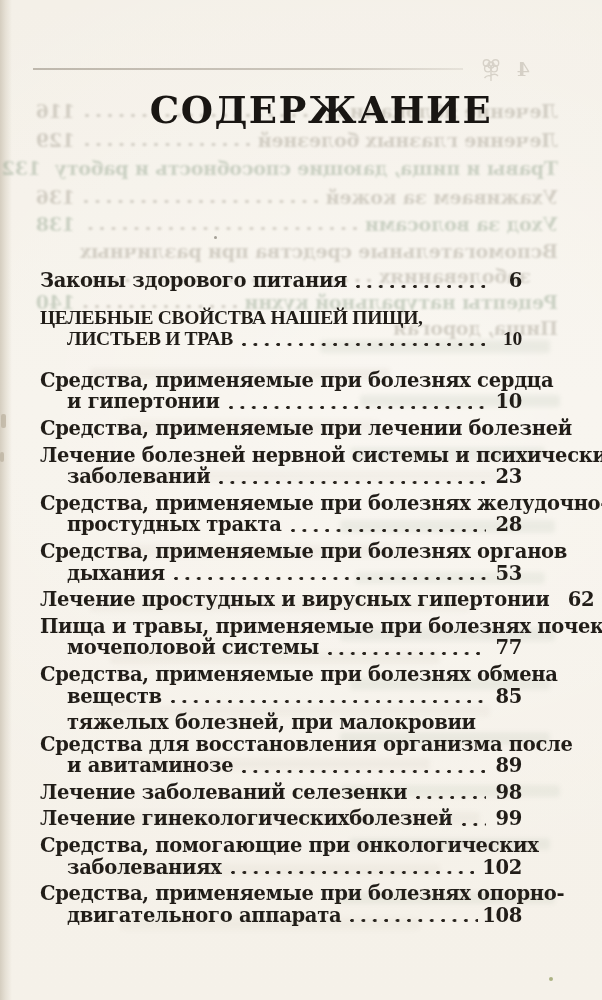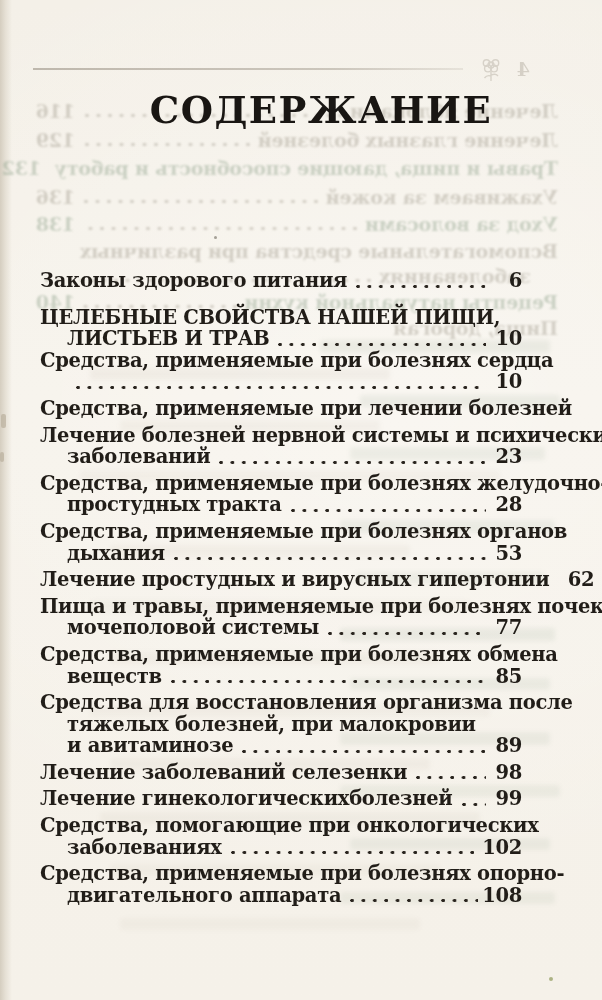--- a/index.html
+++ b/index.html
@@ -75,21 +75,21 @@
     margin-left:20px;
   }
 
   
   .toc{
     position:absolute;top:270px;left:40px;width:482px;
     font-size:19.5px;font-weight:700;color:#211d18;
     letter-spacing:-.3px;
   }
   .toc-entry{margin-bottom:5px;}
-  .toc-entry.section{margin-top:15px;margin-bottom:0;}
+  .toc-entry.section{margin-top:15px;margin-bottom:20px;font-family:Liberation Serif, serif;}
   .toc-line{display:flex;align-items:baseline;line-height:21.6px;white-space:nowrap;}
   .toc-line.indent{padding-left:27px;}
   .toc-line .t{flex:0 0 auto;}
   .toc-line .leader{
     flex:1 1 auto;align-self:flex-end;height:5px;margin:0 4px 3px 9px;
     background-image:radial-gradient(circle at 2px 2.5px,#29241e 1.55px,rgba(0,0,0,0) 1.95px);
     background-size:11.4px 5px;background-repeat:repeat-x;
   }
   .toc-line .num{flex:0 0 auto;min-width:32px;text-align:right;}
   .speck{position:absolute;border-radius:50%;}
@@ -202,20 +202,21 @@
           <span class="t">ЛИСТЬЕВ И ТРАВ</span>
           <span class="leader"></span>
           <span class="num">10</span>
         </div>
       </div>
       <div class="toc-entry">
         <div class="toc-line">
           <span class="t">Средства, применяемые при болезнях сердца</span>
         </div>
         <div class="toc-line indent">
+          <span class="t">и гипертонии</span>
           <span class="leader"></span>
           <span class="num">10</span>
         </div>
       </div>
       <div class="toc-entry">
         <div class="toc-line">
           <span class="t">Средства, применяемые при лечении болезней</span>
         </div>
       </div>
       <div class="toc-entry">
@@ -269,25 +270,25 @@
         <div class="toc-line">
           <span class="t">Средства, применяемые при болезнях обмена</span>
         </div>
         <div class="toc-line indent">
           <span class="t">веществ</span>
           <span class="leader"></span>
           <span class="num">85</span>
         </div>
       </div>
       <div class="toc-entry">
+        <div class="toc-line indent">
+          <span class="t">тяжелых болезней, при малокровии</span>
+        </div>
         <div class="toc-line">
           <span class="t">Средства для восстановления организма после</span>
-        </div>
-        <div class="toc-line indent">
-          <span class="t">тяжелых болезней, при малокровии</span>
         </div>
         <div class="toc-line indent">
           <span class="t">и авитаминозе</span>
           <span class="leader"></span>
           <span class="num">89</span>
         </div>
       </div>
       <div class="toc-entry">
         <div class="toc-line">
           <span class="t">Лечение заболеваний селезенки</span>

